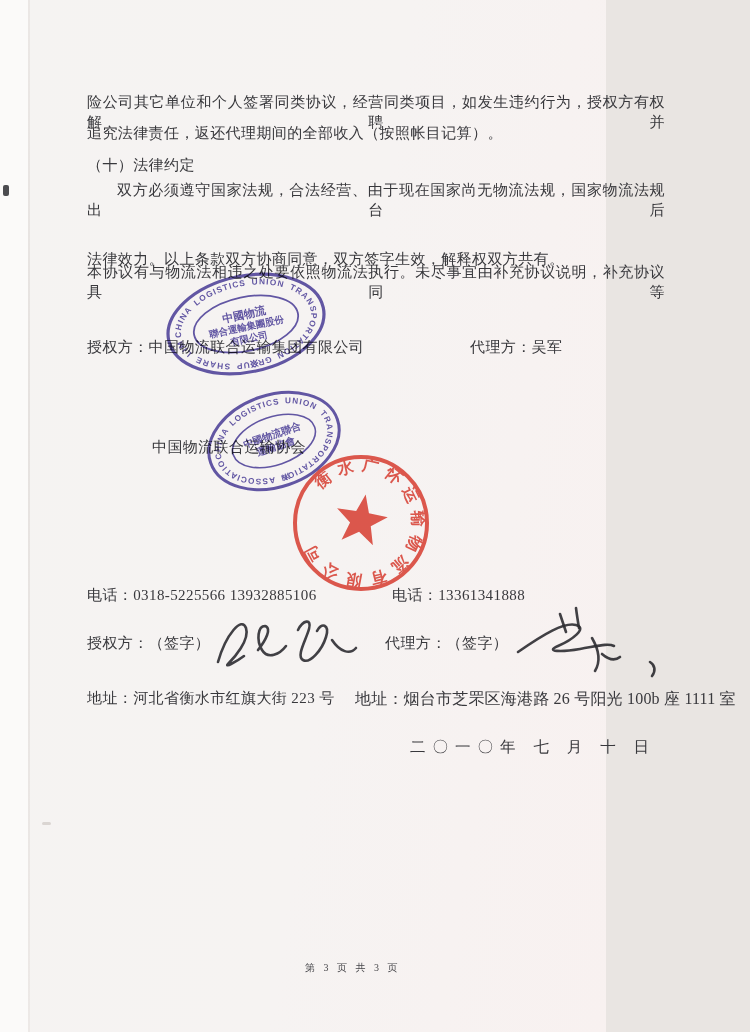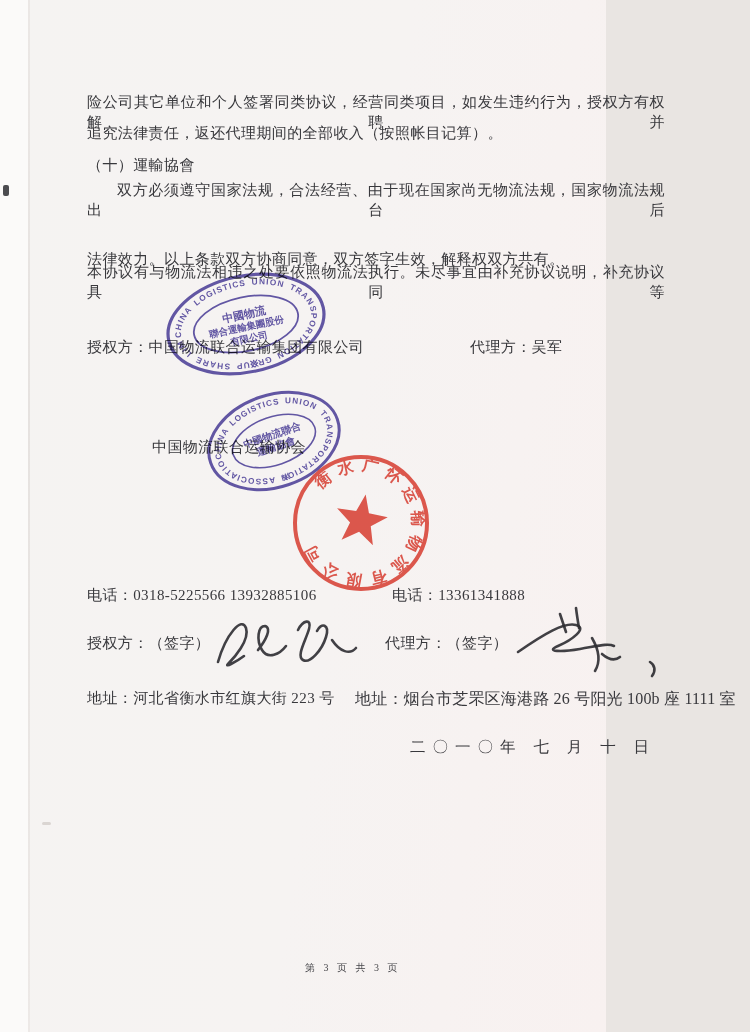--- a/index.html
+++ b/index.html
@@ -60,21 +60,21 @@
 
 <div class="page">
 
   <div class="left-strip"></div>
   <div class="crease"></div>
   <div class="speck"></div>
   <div class="smudge"></div>
 
   <div class="tline jline l-p1a">险公司其它单位和个人签署同类协议，经营同类项目，如发生违约行为，授权方有权解聘并</div>
   <div class="tline l-p1b">追究法律责任，返还代理期间的全部收入（按照帐目记算）。</div>
-  <div class="tline l-h10">（十）運輸協會</div>
+  <div class="tline l-h10">（十）法律约定</div>
   <div class="tline jline l-p2a">双方必须遵守国家法规，合法经营、由于现在国家尚无物流法规，国家物流法规出台后</div>
   <div class="tline jline l-p2b">本协议有与物流法相违之处要依照物流法执行。未尽事宜由补充协议说明，补充协议具同等</div>
   <div class="tline l-p2c">法律效力。以上条款双方协商同意，双方签字生效，解释权双方共有。</div>
 
   <div class="tline l-auth">授权方：中国物流联合运输集团有限公司</div>
   <div class="tline l-agent">代理方：吴军</div>
   <div class="tline l-assoc">中国物流联合运输协会</div>
 
   <div class="tline l-phoneL">电话：0318-5225566  13932885106</div>
   <div class="tline l-phoneR">电话：13361341888</div>

